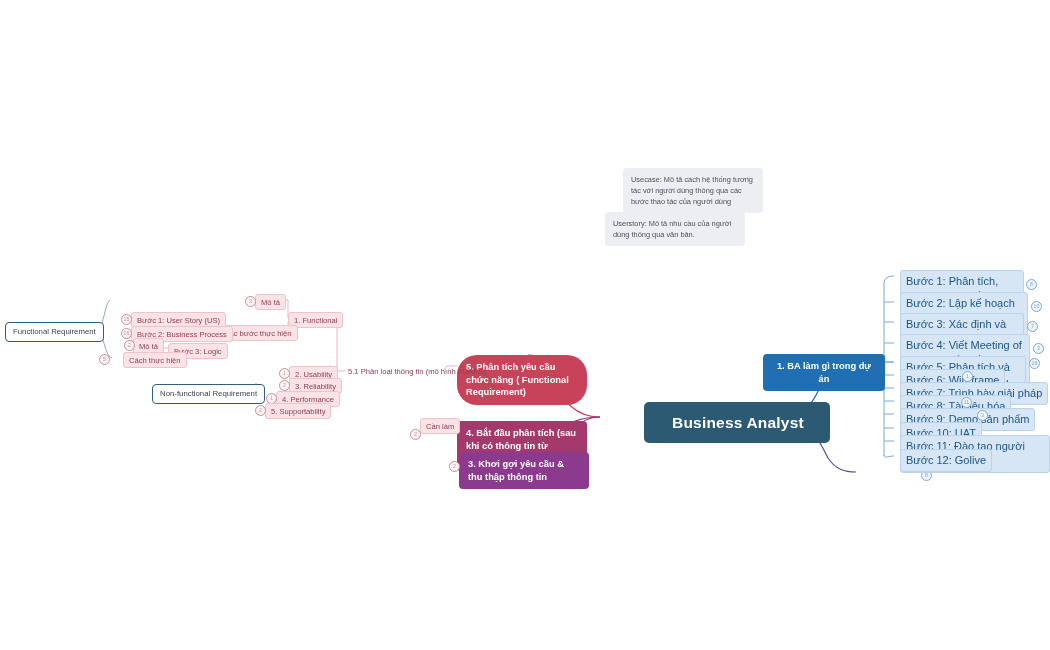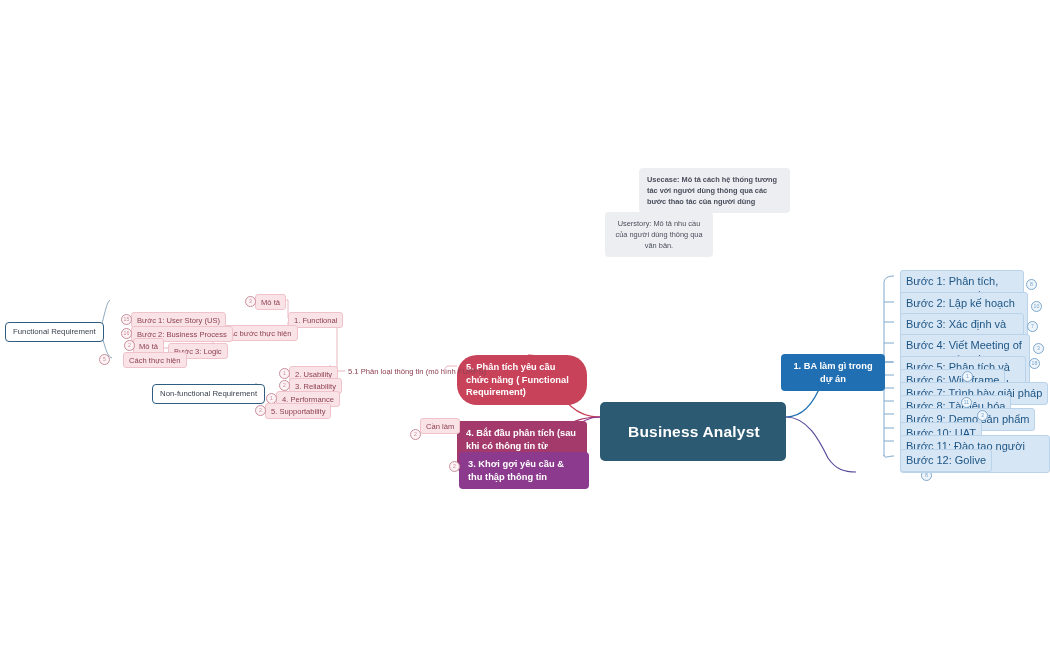--- a/index.html
+++ b/index.html
@@ -35,23 +35,24 @@
     white-space: nowrap;
     line-height: 1.25;
   }
   
   .root {
     background: #2c5a73;
     color: #ffffff;
     border-radius: 5px;
     font-size: 15.5px;
     font-weight: bold;
-    padding: 20px 28px;
+    padding: 11px 28px;
     letter-spacing: .2px;
     text-align: center;
+    margin-left: 44px;
   }
   
   .main {
     color: #ffffff;
     border-radius: 4px;
     font-size: 9.3px;
     font-weight: bold;
     padding: 6px 9px;
     white-space: normal;
     line-height: 1.35;
@@ -177,31 +178,31 @@
     <path d="M884,362 L894,362" fill="none" stroke="#7ea8cd" stroke-width="1"></path>
     <path d="M884,375 L894,375" fill="none" stroke="#7ea8cd" stroke-width="1"></path>
     <path d="M884,388 L894,388" fill="none" stroke="#7ea8cd" stroke-width="1"></path>
     <path d="M884,401 L894,401" fill="none" stroke="#7ea8cd" stroke-width="1"></path>
     <path d="M884,414 L894,414" fill="none" stroke="#7ea8cd" stroke-width="1"></path>
     <path d="M884,428 L894,428" fill="none" stroke="#7ea8cd" stroke-width="1"></path>
     <path d="M884,441 L894,441" fill="none" stroke="#7ea8cd" stroke-width="1"></path>
     <path d="M884,455 C884,459 888,456 894,456" fill="none" stroke="#7ea8cd" stroke-width="1"></path>
   </svg>
 
-  <div class="node note" style="left:639px; top:168px; width:151px;font-weight:bold;">Usecase: Mô tả cách hệ thống tương tác với người dùng thông qua các bước thao tác của người dùng</div>
-  <div class="node note" style="left:605px; top:212px; width:108px;text-align:center;">Userstory: Mô tả nhu cầu của người dùng thông qua văn bản.</div>
+  <div class="node note" style="left:623px; top:168px; width:140px;">Usecase: Mô tả cách hệ thống tương tác với người dùng thông qua các bước thao tác của người dùng</div>
+  <div class="node note" style="left:605px; top:212px; width:140px;">Userstory: Mô tả nhu cầu của người dùng thông qua văn bản.</div>
 
   <div class="node root" style="left:600px; top:402px; width:186px;">Business Analyst</div>
 
   <div class="node main red" style="left:457px; top:355px; width:130px;">5. Phân tích yêu cầu chức năng ( Functional Requirement)</div>
   <div class="node main maroon" style="left:457px; top:421px; width:130px;">4. Bắt đầu phân tích (sau khi có thông tin từ Khách hàng)</div>
   <div class="node main purple" style="left:459px; top:452px; width:130px;">3. Khơi gợi yêu cầu &amp; thu thập thông tin</div>
   <div class="badge pinkb" style="left:449px; top:461px;">2</div>
 
-  <div class="node main blue" style="left:781px; top:354px; width:104px; text-align:center;">1. BA làm gì trong dự án</div>
+  <div class="node main blue" style="left:763px; top:354px; width:122px; text-align:center;">1. BA làm gì trong dự án</div>
   <div class="badge blueb" style="left:921px; top:470px;">8</div>
 
   <div class="node blue-leaf" style="left:900px; top:270px; width:124px;">Bước 1: Phân tích, đánh giá nhu cầu hiện trạng</div>
   <div class="badge blueb" style="left:1026px; top:279px;">8</div>
 
   <div class="node blue-leaf" style="left:900px; top:292px; width:128px;">Bước 2: Lập kế hoạch công việc BA &amp; cách tiếp cận</div>
   <div class="badge blueb" style="left:1031px; top:301px;">10</div>
 
   <div class="node blue-leaf" style="left:900px; top:313px; width:124px;">Bước 3: Xác định và làm việc với các bên liên quan</div>
   <div class="badge blueb" style="left:1027px; top:321px;">7</div>

